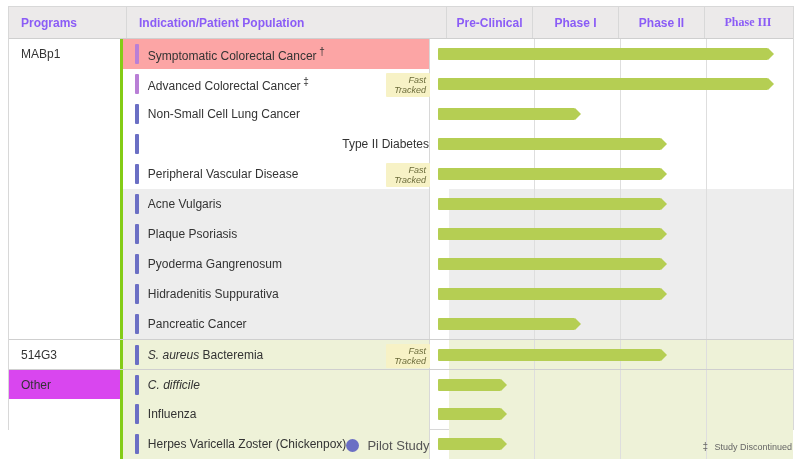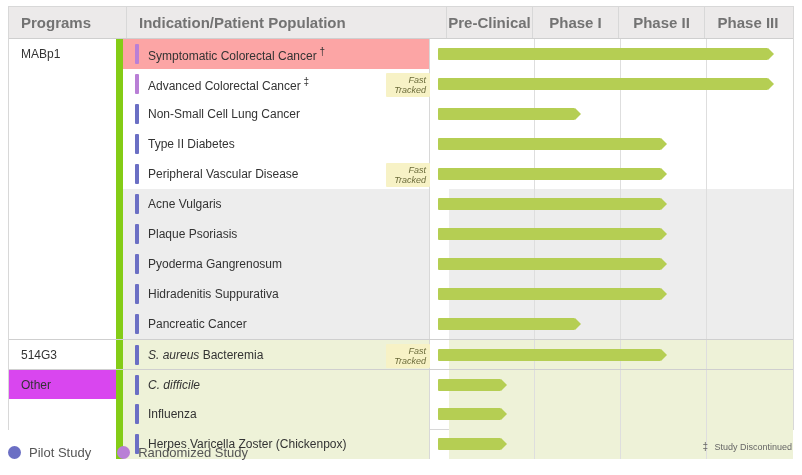--- a/index.html
+++ b/index.html
@@ -19,41 +19,41 @@
     box-sizing:border-box;
     background:#ffffff;
   }
 
   
   .hdr{
     display:flex;height:32px;background:#eceaea;border-bottom:1px solid #cfcfcf;
     box-sizing:border-box;
   }
   .hdr .cell{
-    font-size:15px;color:#737373;font-weight:bold;
+    font-size:12px;color:#8b5cf6;font-weight:bold;
     display:flex;align-items:center;
     box-sizing:border-box;
     border-right:1px solid #d8d8d8;
   }
   .c-prog{width:118px;padding-left:12px;}
   .c-ind{width:320px;padding-left:12px;}
   .c-ph{width:86px;justify-content:center;border-right:1px solid #d8d8d8;}
-  .c-ph.last{border-right:none;}
+  .c-ph.last{border-right:none;font-family:Liberation Serif, serif;}
 
   
   .body{position:relative;height:390px;}
 
   .row{
     display:flex;height:30px;box-sizing:border-box;
     position:relative;
   }
   .row .prog{
     width:118px;box-sizing:border-box;padding-left:12px;
     display:flex;align-items:center;font-size:12px;color:#333;
-    border-right:7px solid #84cc16;
+    border-right:3px solid #84cc16;
   }
   .row .ind{
     width:320px;box-sizing:border-box;
     display:flex;align-items:center;
     padding-left:0px;
     border-right:1px solid #d8d8d8;
     position:relative;
   }
   .dot-bar{width:4px;height:20px;margin-left:12px;margin-right:9px;border-radius:1px;}
   .ind-label{font-size:12px;color:#333;}
@@ -84,21 +84,21 @@
     border-radius:1px;
     width:36px;
   }
 
   
   .grp-sep{border-top:1px solid #cfcfcf;}
 
   
   .legend{
     position:absolute;left:8px;top:438px;width:786px;height:28px;
-    display:flex;align-items:center;
+    display:flex;align-items:center;flex-direction:column;
   }
   .lg-item{display:flex;align-items:center;margin-right:26px;}
   .lg-dot{width:13px;height:13px;border-radius:50%;margin-right:8px;}
   .lg-label{font-size:13px;color:#555;}
 
   .notes{
     position:absolute;right:10px;top:441px;
     display:flex;align-items:center;font-size:9px;color:#666;
   }
   .note{margin-left:22px;}
@@ -162,21 +162,21 @@
           <div class="phases">
             <div class="ph" style="background: rgb(255, 255, 255);"></div>
             <div class="ph" style="background: rgb(255, 255, 255);"></div>
             <div class="ph" style="background: rgb(255, 255, 255);"></div>
             <div class="ph last" style="background: rgb(255, 255, 255);"></div>
             <div class="bar" style="left: 8px; width: 136.5px;"></div>
           </div>
         </div>
         <div class="row">
           <div class="prog" style="background: rgb(255, 255, 255);"></div>
-          <div class="ind" style="background: rgb(255, 255, 255);">
+          <div class="ind" style="background: rgb(255, 255, 255); justify-content: space-between;">
             <span class="dot-bar" style="background: rgb(107, 111, 196);"></span>
             <span class="ind-label">Type II Diabetes</span>
           </div>
           <div class="phases">
             <div class="ph" style="background: rgb(255, 255, 255);"></div>
             <div class="ph" style="background: rgb(255, 255, 255);"></div>
             <div class="ph" style="background: rgb(255, 255, 255);"></div>
             <div class="ph last" style="background: rgb(255, 255, 255);"></div>
             <div class="bar" style="left: 8px; width: 222.5px;"></div>
           </div>
@@ -330,24 +330,20 @@
           </div>
         </div>
       </div>
 
   </div>
 
   <div class="legend">
     <div class="lg-item">
       <span class="lg-dot" style="background:#6b6fc4"></span>
       <span class="lg-label">Pilot Study</span>
-    </div>
-    <div class="lg-item">
-      <span class="lg-dot" style="background:#b97fd6"></span>
-      <span class="lg-label">Randomized Study</span>
     </div>
   </div>
 
   <div class="notes">
     <div class="note">
       <span class="mk">‡</span>
       <span>Study Discontinued</span>
     </div>
   </div>
 

